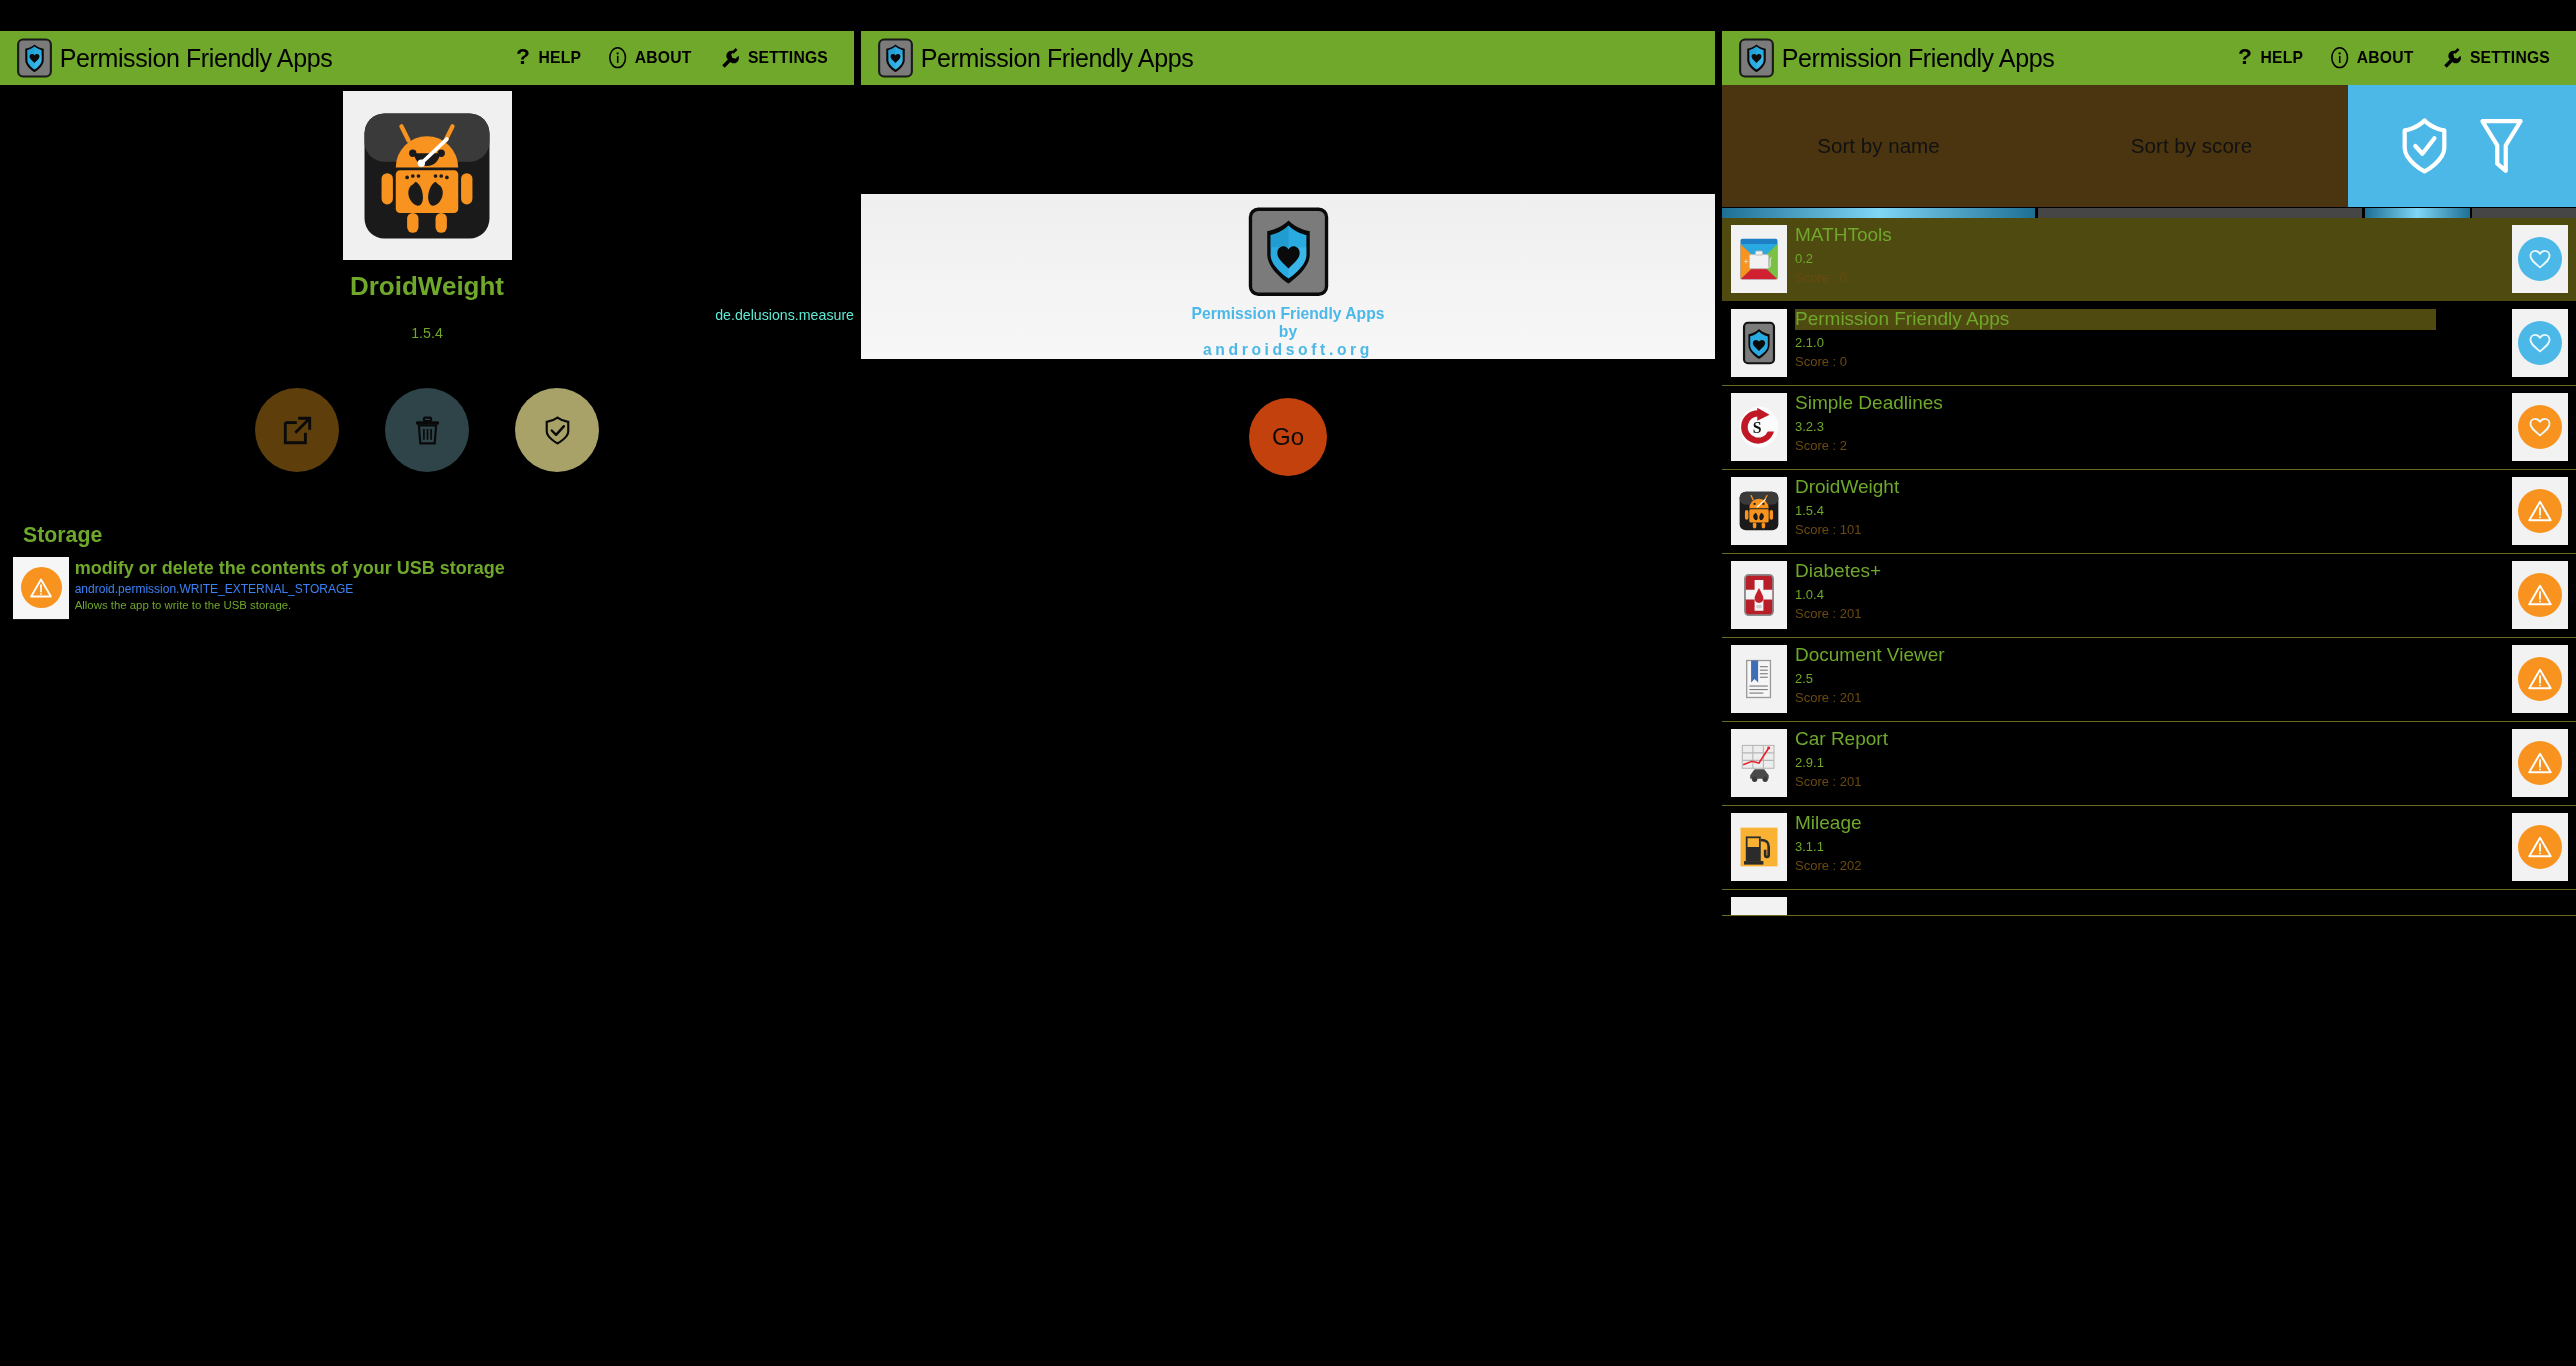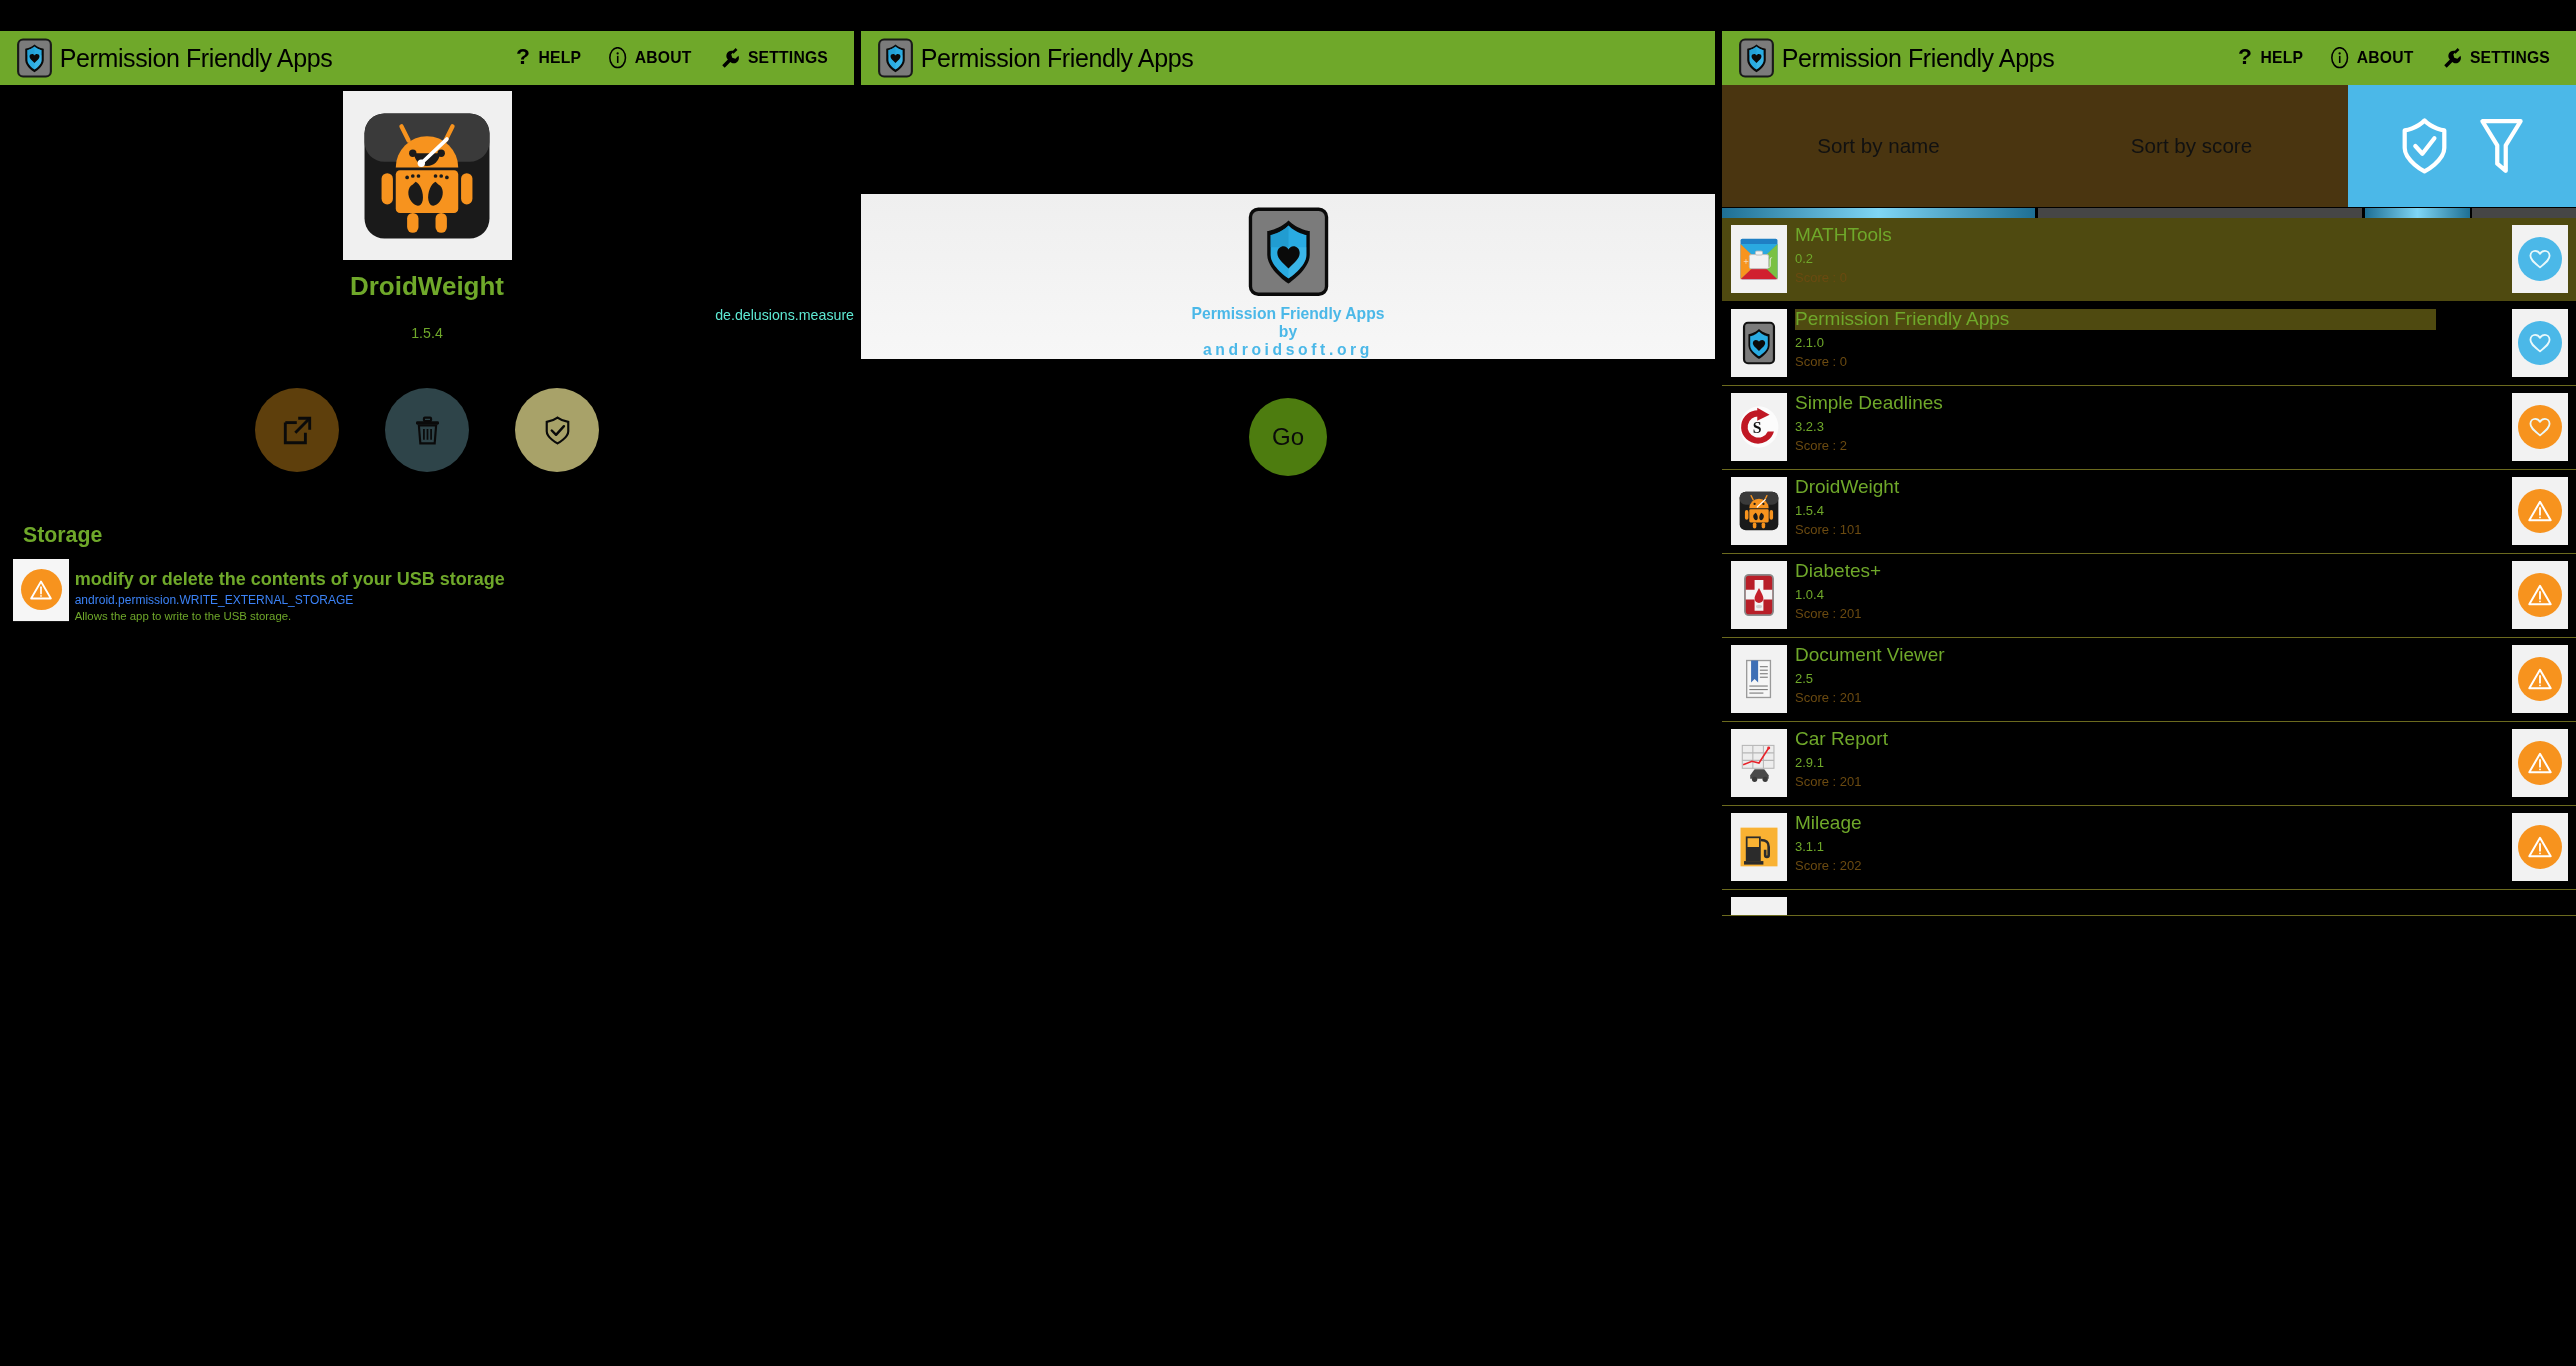--- a/index.html
+++ b/index.html
@@ -56,21 +56,21 @@
     width: 84px; height: 84px; border-radius: 50%;
     display: flex; align-items: center; justify-content: center; cursor: pointer;
   }
   .circle-btn svg { display: block; }
 
   #perm-section { position: absolute; top: 523px; left: 0; right: 0; }
   #perm-group-title {
     font-size: 21.3px; font-weight: bold; color: #6FA82A;
     margin-left: 23px; margin-bottom: 8.5px;
   }
-  .perm-row { display: flex; align-items: flex-end; min-height: 65px; }
+  .perm-row { display: flex; align-items: flex-start; min-height: 65px; }
   .perm-icon-box {
     width: 56px; height: 63px; background: #F6F6F6; flex: 0 0 auto;
     display: flex; align-items: center; justify-content: center;
     margin-left: 13px; border-bottom: 1.4px solid #151515;
   }
   .perm-badge { width: 41px; height: 41px; border-radius: 50%; background: #F7931E;
                 display:flex; align-items:center; justify-content:center; }
   .perm-text { margin-left: 5.7px; padding-top: 2.8px; }
   .perm-title { font-size: 18px; font-weight: bold; color: #6FA82A; line-height: 1.05; }
   .perm-const { font-size: 12px; color: #3b82f6; margin-top: 4.3px; }
@@ -88,21 +88,21 @@
   #splash-logo { margin-top: 13px; width: 105px; height: 114px; }
   #splash-l1 { margin-top: 8.5px; font-size: 15.7px; font-weight: bold; color: #4BB8E8; }
   #splash-l2 { font-size: 15.7px; font-weight: bold; color: #4BB8E8; }
   #splash-l3 { font-size: 15.7px; font-weight: bold; color: #4BB8E8; letter-spacing: 3.6px; }
   #version-line {
     position: absolute; left: 0; right: 0; top: 370px; text-align: center;
     font-size: 17px; color: #6FA82A;
   }
   #go-btn {
     position: absolute; left: 50%; transform: translateX(-50%); top: 398px;
-    width: 78px; height: 78px; border-radius: 50%; background: #4d7c0f;
+    width: 78px; height: 78px; border-radius: 50%; background: #c2410c;
     display: flex; align-items: center; justify-content: center; cursor: pointer;
   }
   #go-btn span { font-size: 24px; color: #0A0A0A; }
 
   
   #tabbar {
     position: absolute; left: 0; right: 0; top: 85px; height: 122px;
     display: flex; background: #4A3510;
   }
   .tab {

